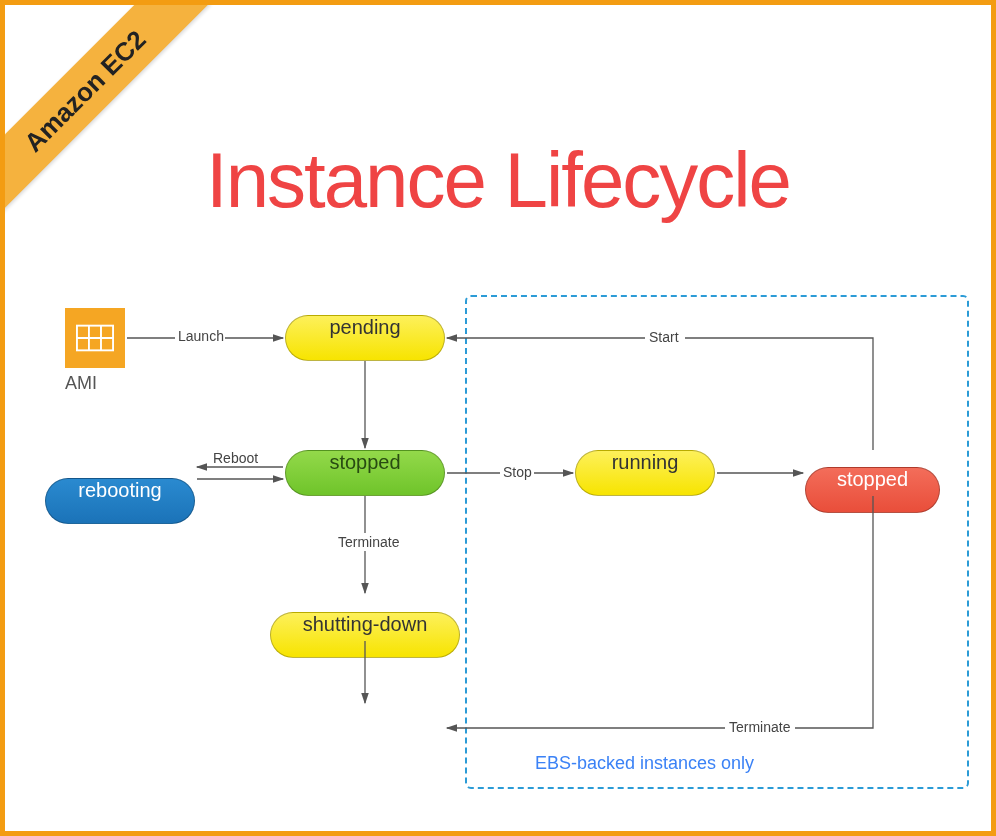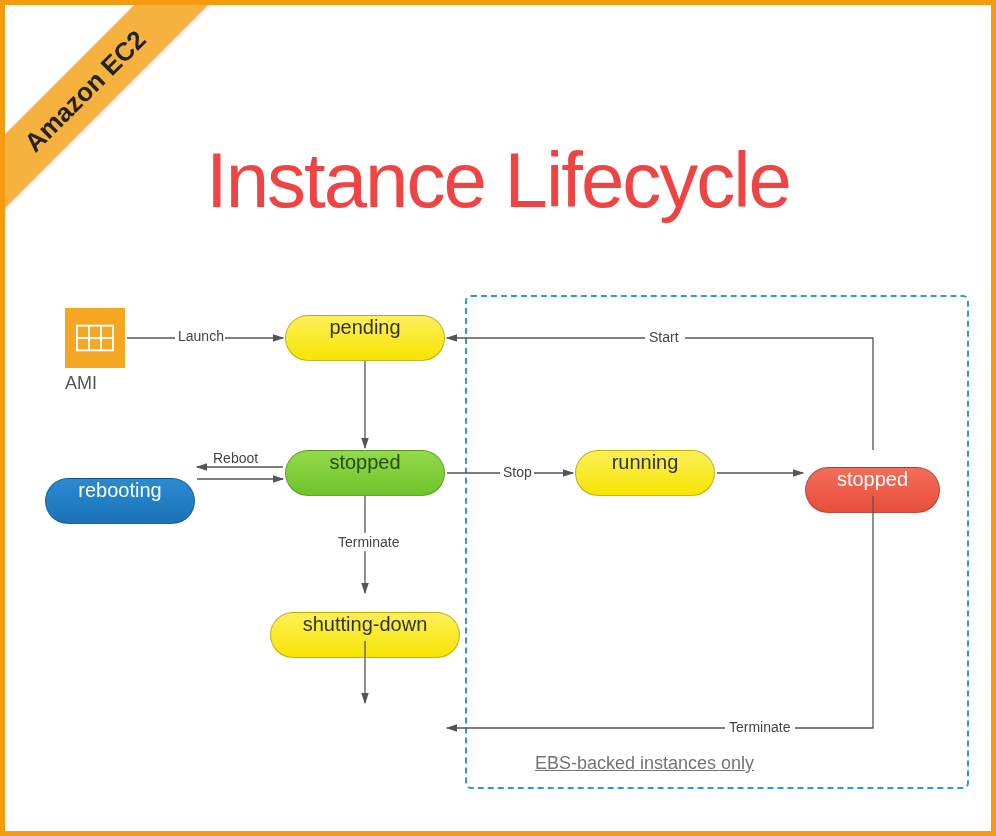--- a/index.html
+++ b/index.html
@@ -43,23 +43,22 @@
     top:290px;left:40px;right:40px;bottom:30px;
   }
   .ebs-box{
     position:absolute;
     border:2.5px dashed #2b9bd6;
     border-radius:6px;
     background:transparent;
   }
   .ebs-caption{
     position:absolute;
-    color:#737373;
+    color:#3b82f6;
     font-size:18px;
-    text-decoration:underline;
   }
   .node{
     position:absolute;
     height:46px;
     border-radius:23px;
     display:flex;align-items:flex-start;justify-content:center;
     font-size:20px;
     border:1px solid rgba(0,0,0,.25);
     box-sizing:border-box;
   }

